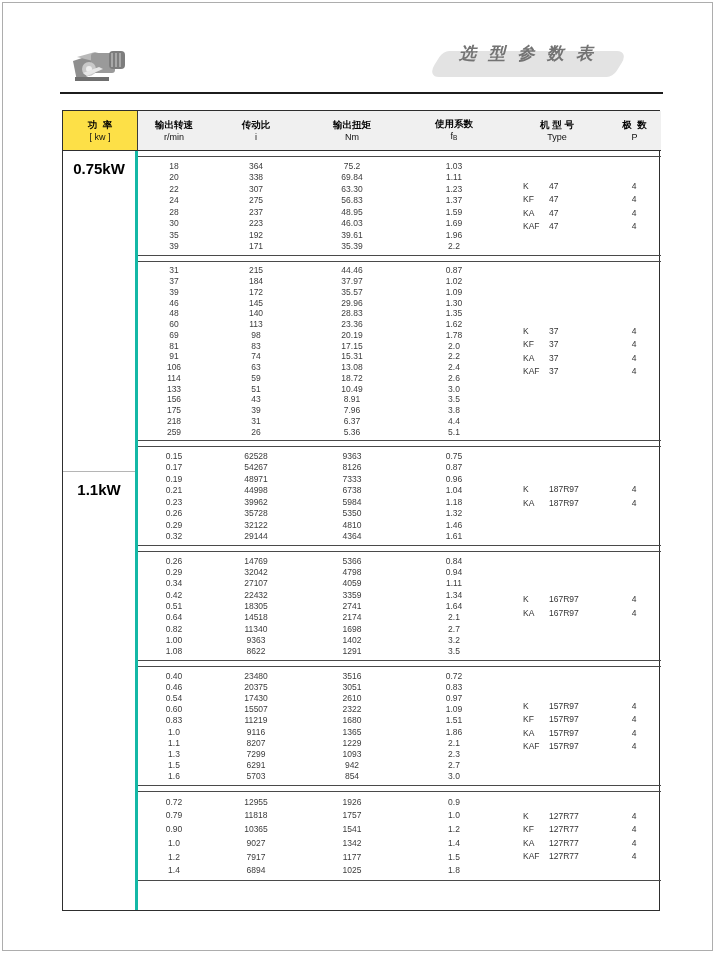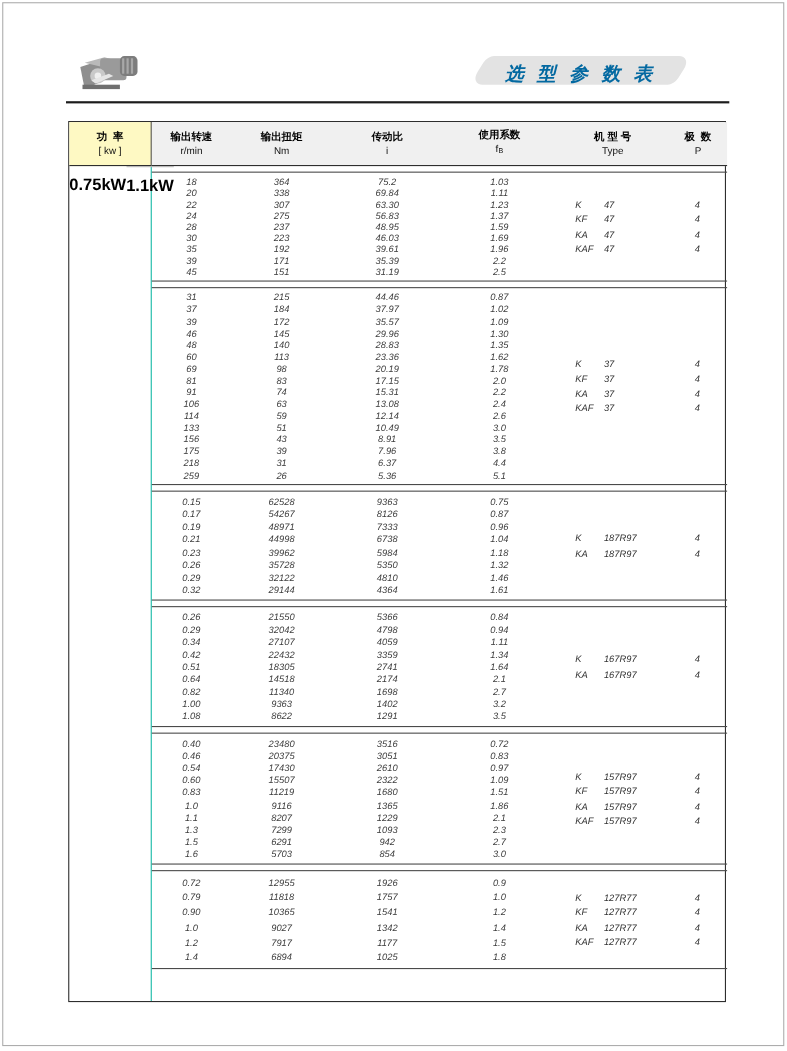--- a/index.html
+++ b/index.html
@@ -9,59 +9,59 @@
     box-sizing:border-box;
   }
   
   .logo { position:absolute; left:66px; top:40px; width:62px; height:48px; }
   .banner-bg {
     position:absolute; left:432px; top:48px; width:186px; height:26px;
     background:#e3e3e3; transform:skewX(-32deg);
     border-radius:6px 12px 6px 12px;
   }
   .banner-text {
-    position:absolute; left:420px; top:51px; width:210px; height:26px;
+    position:absolute; left:420px; top:37px; width:210px; height:26px;
     display:flex; align-items:center; justify-content:center;
     font-family:"Liberation Serif", serif;
     font-style:italic; font-weight:bold; font-size:17px; letter-spacing:4px;
-    color:#0369a1; white-space:nowrap;
+    color:#737373; white-space:nowrap;
   }
   .top-rule { position:absolute; left:57px; top:89px; width:603px; height:2px; background:#1c1c1c; }
 
   
   .sel-table {
     position:absolute; left:59px; top:107px; width:598px; height:801px;
     border:1.5px solid #2e2e2e; box-sizing:border-box;
     display:grid; grid-template-columns:75px 1fr; grid-template-rows:40px 1fr;
   }
   .th-power {
     border-right:1px solid #3a3a3a; border-bottom:1.5px solid #2e2e2e;
-    background:#fef9c3; display:flex; flex-direction:column; align-items:center; justify-content:center;
+    background:#fde047; display:flex; flex-direction:column; align-items:center; justify-content:center;
   }
   .th-data {
     border-bottom:1.5px solid #2e2e2e; background:#f0f0f0;
     display:grid; grid-template-columns:72px 92px 100px 104px 102px 53px;
   }
   .th-cell { display:flex; flex-direction:column; align-items:center; justify-content:center; }
   .th-cn { font-size:9.5px; font-weight:bold; color:#000; white-space:pre; line-height:12px; }
   .th-unit { font-size:9px; color:#111; line-height:12px; white-space:pre; }
   .sub { font-size:6.5px; vertical-align:-1px; }
 
-  .power-col { border-right:1px solid #14b8a6; display:flex; flex-direction:row; }
+  .power-col { border-right:3px solid #14b8a6; display:flex; flex-direction:column; }
   .power-section { box-sizing:border-box; }
   .power-section.s1 { height:320px; }
   .power-section.s2 { height:401px; border-top:1px solid #b5b5b5; }
   .power-label {
     padding-top:9px; text-align:center; font-weight:bold; font-size:15px; color:#000;
   }
 
   .blocks { display:flex; flex-direction:column; }
   .block {
     position:relative; box-sizing:border-box; margin-top:5px;
-    border-top:1px solid #4a4a4a; border-bottom:1px solid #4a4a4a;font-style:italic;
+    border-top:1px solid #4a4a4a; border-bottom:1px solid #4a4a4a;
   }
   .blocks .block:nth-child(1){ height:100px; }
   .blocks .block:nth-child(2){ height:180px; }
   .blocks .block:nth-child(3){ height:100px; }
   .blocks .block:nth-child(4){ height:110px; }
   .blocks .block:nth-child(5){ height:120px; }
   .blocks .block:nth-child(6){ height:90px; padding:3px 0; }
 
   .block-rows {
     position:absolute; left:0; top:1px; bottom:1px; width:368px;
@@ -109,26 +109,26 @@
       <span class="th-cn">功  率</span>
       <span class="th-unit">[ kw ]</span>
     </div>
 
     <div class="th-data">
       <div class="th-cell">
         <span class="th-cn">输出转速</span>
         <span class="th-unit">r/min</span>
       </div>
       <div class="th-cell">
+        <span class="th-cn">传动比</span>
+        <span class="th-unit">i</span>
+      </div>
+      <div class="th-cell">
         <span class="th-cn">输出扭矩</span>
         <span class="th-unit">Nm</span>
-      </div>
-      <div class="th-cell">
-        <span class="th-cn">传动比</span>
-        <span class="th-unit">i</span>
       </div>
       <div class="th-cell">
         <span class="th-cn">使用系数</span>
         <span class="th-unit"><span>f</span><span class="sub">B</span></span>
       </div>
       <div class="th-cell">
         <span class="th-cn">机 型 号</span>
         <span class="th-unit">Type</span>
       </div>
       <div class="th-cell">
@@ -190,26 +190,20 @@
     <span>192</span>
     <span>39.61</span>
     <span>1.96</span>
   </div>
             <div class="data-row">
     <span>39</span>
     <span>171</span>
     <span>35.39</span>
     <span>2.2</span>
   </div>
-            <div class="data-row">
-    <span>45</span>
-    <span>151</span>
-    <span>31.19</span>
-    <span>2.5</span>
-  </div>
           </div>
     <div class="block-types">
             <div class="type-row">
     <span class="t-name">
                 <span class="t-p">K</span>
                 <span class="t-c">47</span>
               </span>
     <span class="t-poles">4</span>
   </div>
             <div class="type-row">
@@ -293,21 +287,21 @@
   </div>
             <div class="data-row">
     <span>106</span>
     <span>63</span>
     <span>13.08</span>
     <span>2.4</span>
   </div>
             <div class="data-row">
     <span>114</span>
     <span>59</span>
-    <span>12.14</span>
+    <span>18.72</span>
     <span>2.6</span>
   </div>
             <div class="data-row">
     <span>133</span>
     <span>51</span>
     <span>10.49</span>
     <span>3.0</span>
   </div>
             <div class="data-row">
     <span>156</span>
@@ -430,21 +424,21 @@
                 <span class="t-c">187R97</span>
               </span>
     <span class="t-poles">4</span>
   </div>
           </div>
   </div>
         <div class="block">
     <div class="block-rows">
             <div class="data-row">
     <span>0.26</span>
-    <span>21550</span>
+    <span>14769</span>
     <span>5366</span>
     <span>0.84</span>
   </div>
             <div class="data-row">
     <span>0.29</span>
     <span>32042</span>
     <span>4798</span>
     <span>0.94</span>
   </div>
             <div class="data-row">

